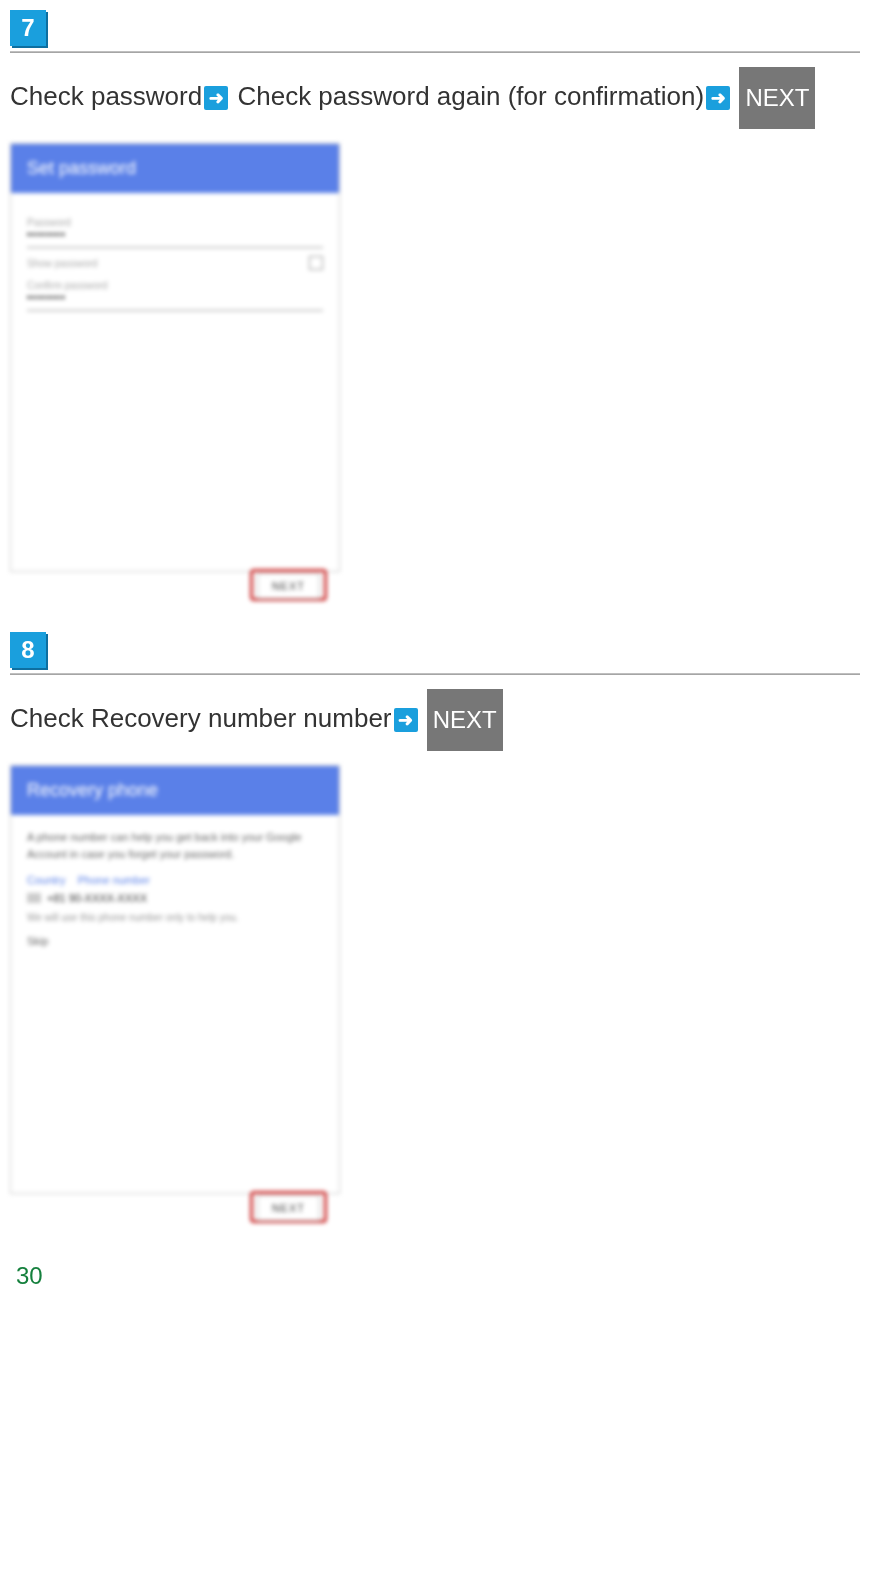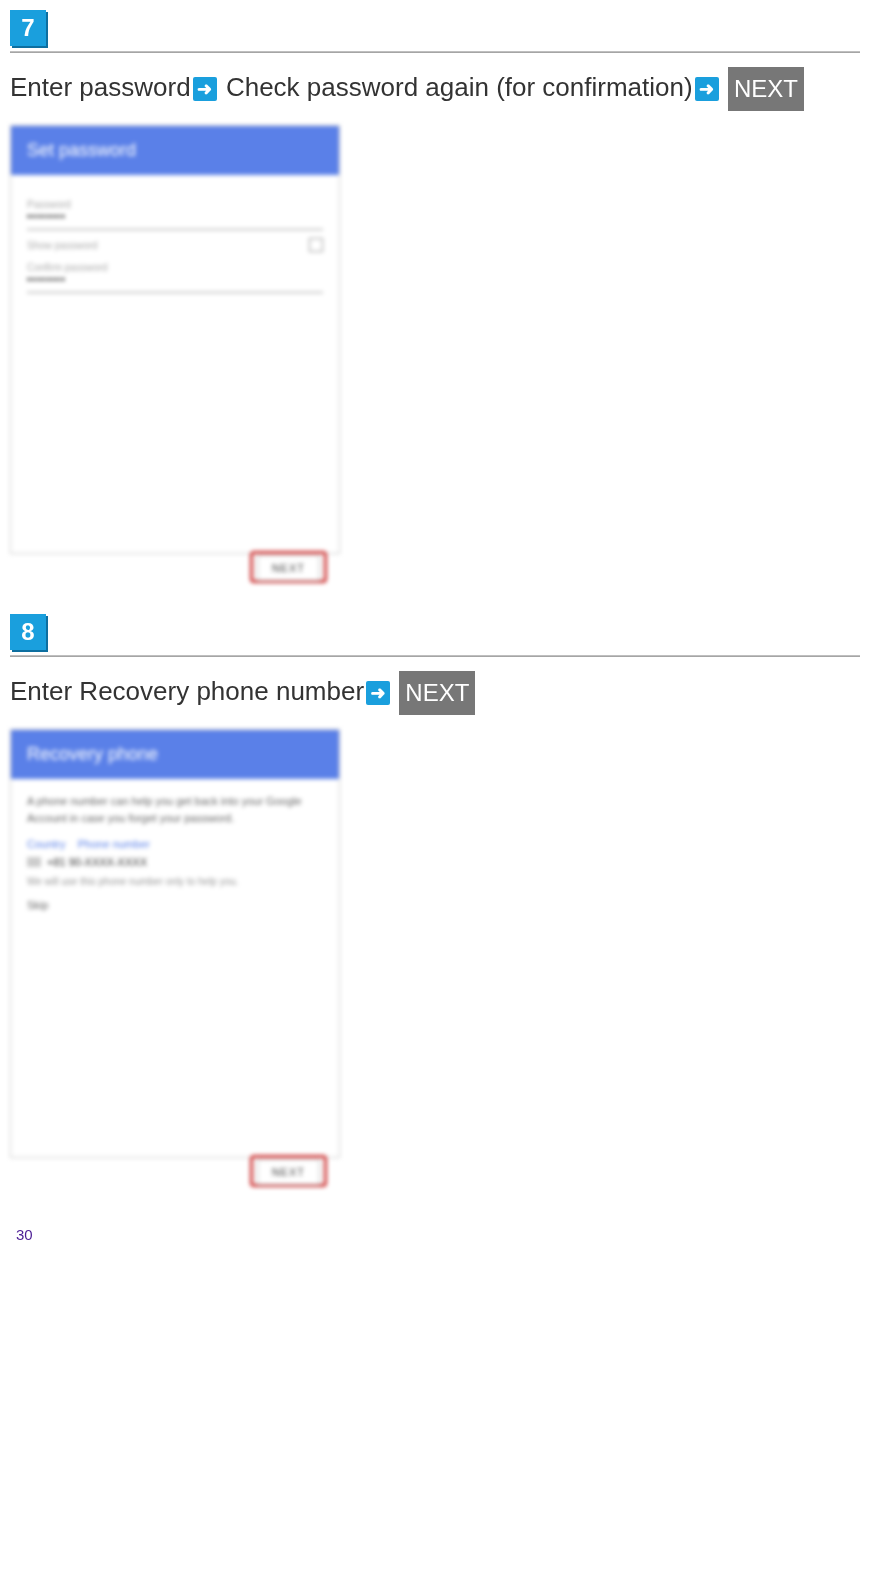--- a/index.html
+++ b/index.html
@@ -40,21 +40,21 @@
       font-size: 18px;
       font-weight: bold;
       vertical-align: middle;
       margin: 0 2px;
     }
     .btn-next {
       display: inline-block;
       background: #777777;
       color: #ffffff;
       font-size: 24px;
-      padding: 4px 6px;
+      padding: 13px 6px;
       vertical-align: middle;
       text-align: center;
     }
     .screenshot-container {
       margin: 10px 0 60px 0;
     }
     .phone-screen {
       width: 330px;
       border: 1px solid #cccccc;
       background: #ffffff;
@@ -93,34 +93,34 @@
       font-size: 11px;
       color: #444;
       letter-spacing: 1px;
     }
     .recovery-text { font-size: 11px; color: #666; line-height: 1.5; margin-bottom: 12px; }
     .phone-link { color: #5a80e8; font-size: 11px; }
     .phone-row { display:flex; align-items:center; gap:6px; margin-top:6px; font-size:11px; color:#333; }
     .flag { width:14px; height:10px; background:#ccc; display:inline-block; }
     .small-note { font-size:10px; color:#999; margin-top:8px; }
     .skip { font-size:11px; color:#666; margin-top:12px; }
-    .page-number { font-size: 15px; color: #4c1d95; padding: 8px 0 20px 6px; }
+    .page-number { font-size: 24px; color: #15803d; padding: 8px 0 20px 6px; }
     .bottom-row-abs { clear: both; text-align: right; padding: 6px 12px 12px 0; }
   </style>
 </head>
 <body>
 
 <div class="page">
 
   <div class="step-header">
     <span class="step-number">7</span>
   </div>
   <div class="step-underline"></div>
   <div class="instruction">
-    <span>Enter password</span><span class="arrow-icon">➜</span>
+    <span>Check password</span><span class="arrow-icon">➜</span>
     <span>Check password again (for confirmation)</span><span class="arrow-icon">➜</span>
     <span class="btn-next">NEXT</span>
   </div>
   <div class="screenshot-container">
     <div class="phone-screen">
       <div class="blue-header">Set password</div>
       <div class="form-area">
         <div class="field-label">Password</div>
         <div class="field-input filled">••••••••</div>
         <div class="checkbox-row">
@@ -136,21 +136,21 @@
         </span>
       </div>
     </div>
   </div>
 
   <div class="step-header">
     <span class="step-number">8</span>
   </div>
   <div class="step-underline"></div>
   <div class="instruction">
-    <span>Enter Recovery phone number</span><span class="arrow-icon">➜</span>
+    <span>Check Recovery number number</span><span class="arrow-icon">➜</span>
     <span class="btn-next">NEXT</span>
   </div>
   <div class="screenshot-container">
     <div class="phone-screen">
       <div class="blue-header">Recovery phone</div>
       <div class="form-area">
         <div class="recovery-text">A phone number can help you get back into your Google Account in case you forget your password.</div>
         <div>
           <span class="phone-link">Country</span>
           &nbsp;&nbsp;

